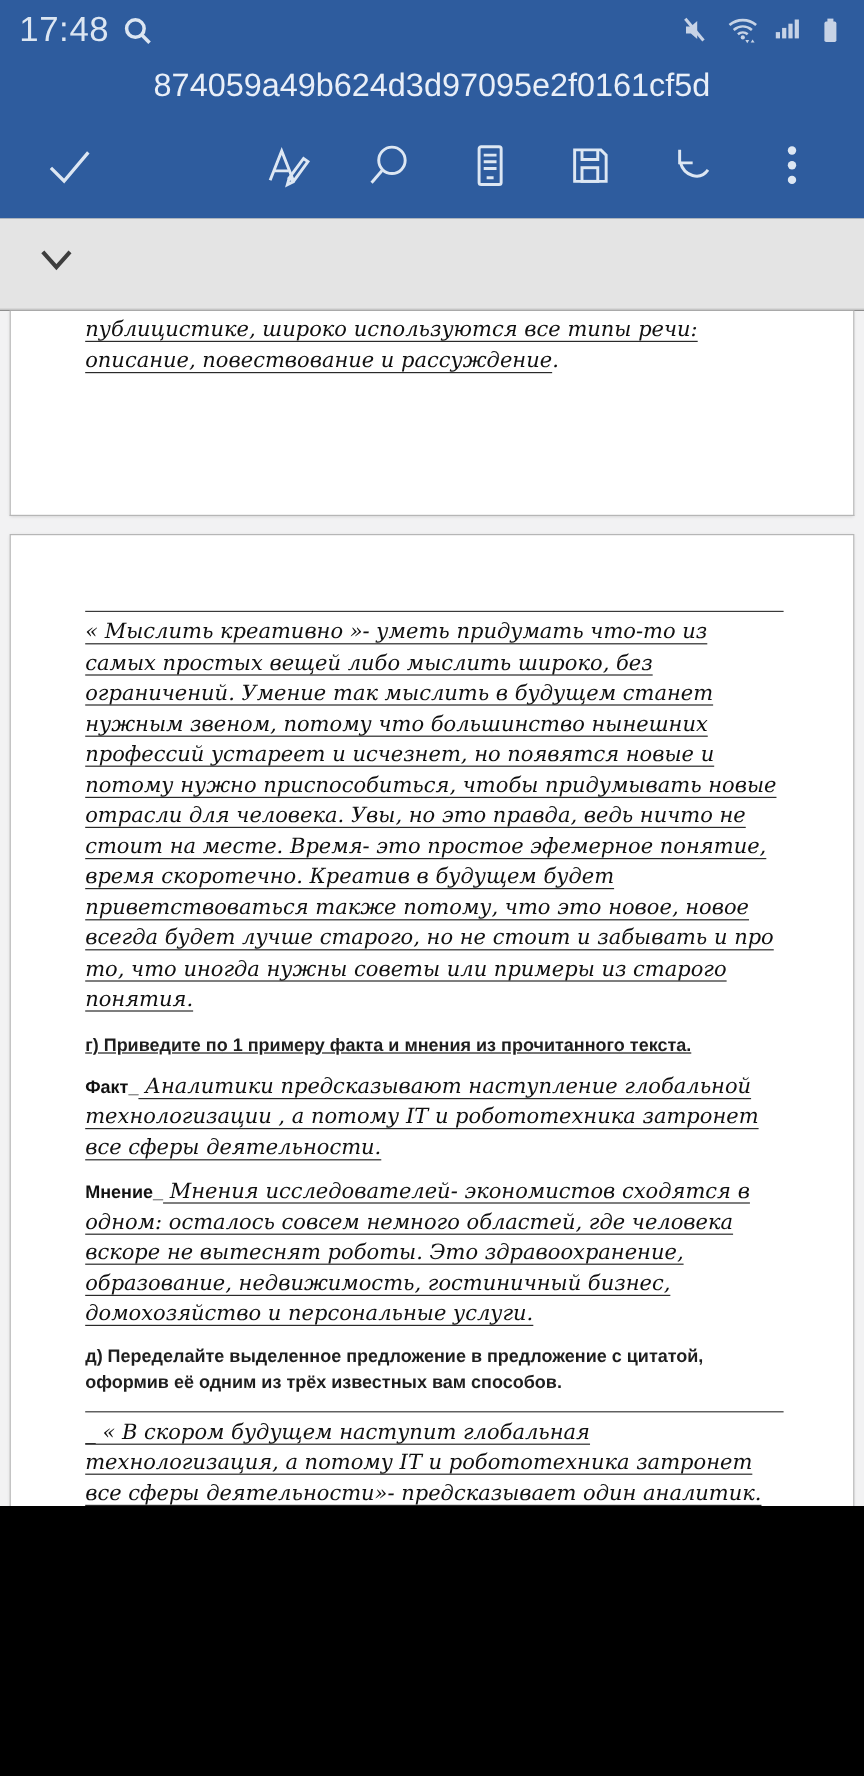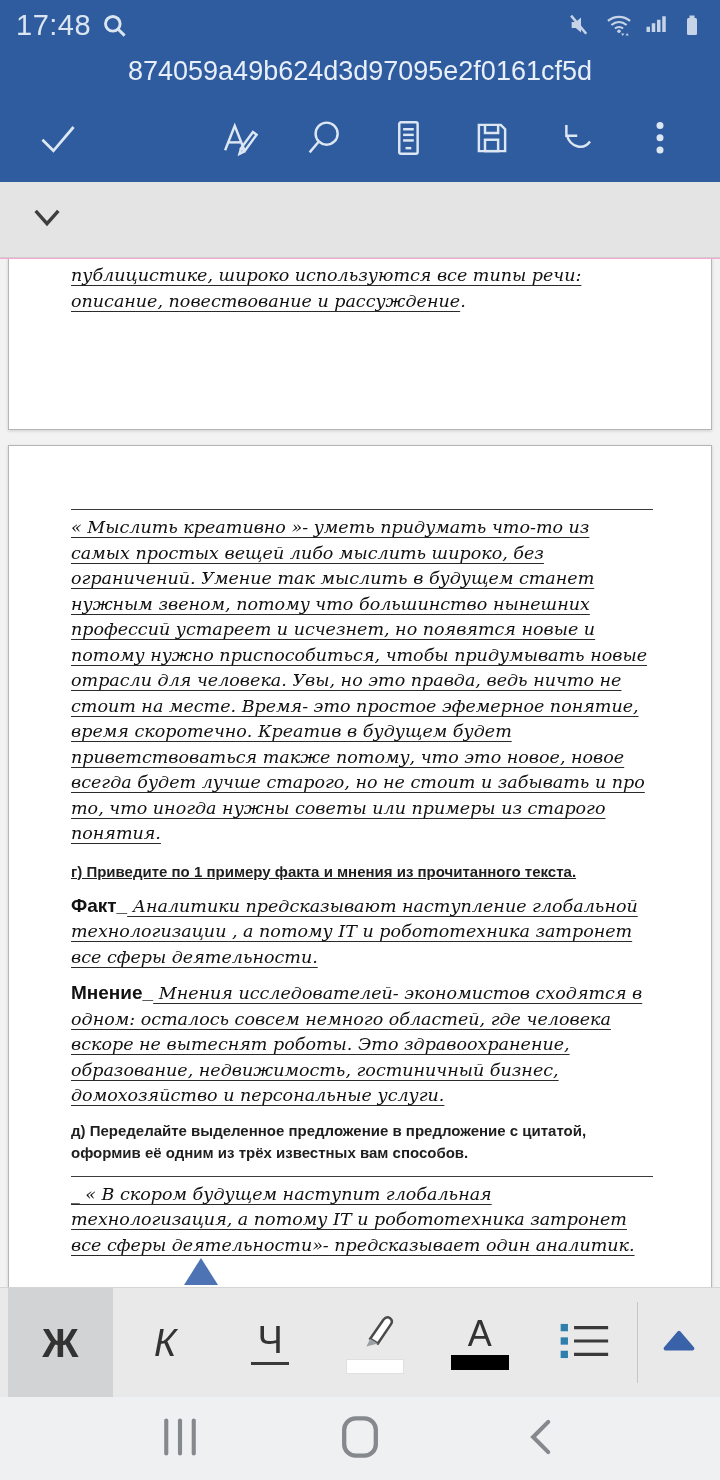--- a/index.html
+++ b/index.html
@@ -1,18 +1,18 @@
 <!DOCTYPE html>
 <html><head>
 <meta charset="utf-8">
 <style>
   html,body{margin:0;padding:0;background:#000;}
   .screen{
-    position:relative;width:720px;height:1480px;overflow:hidden;
-    background:#f9a8d4;font-family:"Liberation Sans",sans-serif;
+    position:relative;width:720px;height:1255px;overflow:hidden;
+    background:#737373;font-family:"Liberation Sans",sans-serif;
     -webkit-font-smoothing:antialiased;
   }
   
   .blue-header{position:absolute;top:0;left:0;right:0;height:182px;background:#2e5c9e;}
   .status-bar{height:50px;display:flex;align-items:center;padding:0 16px;}
   .status-left{display:flex;align-items:center;gap:10px;}
   .status-time{font-size:29px;color:#dce6f2;letter-spacing:.5px;}
   .status-right{margin-left:auto;display:flex;align-items:center;gap:9px;}
   .status-right svg,.status-left svg{display:block;}
   .doc-id{height:44px;line-height:42px;text-align:center;color:#e9eff8;font-size:27px;}
@@ -30,21 +30,21 @@
   .page{position:absolute;left:8px;right:8px;background:#ffffff;border:1px solid #b6b6b6;
     box-shadow:0 1px 3px rgba(0,0,0,.15);box-sizing:border-box;padding:0 58px 16px 62px;}
   .page-1{top:-2px;height:173px;border-top:none;}
   .page-2{top:186px;height:1240px;padding-top:52px;}
   p{margin:0;}
   .hand{font-family:"DejaVu Serif",serif;font-style:italic;font-size:17.5px;color:#101010;}
   .hand-par{line-height:24.5px;}
   .u{text-decoration:underline;text-decoration-thickness:1.3px;text-underline-offset:4px;text-decoration-color:#2a2a2a;}
   .body-par{font-size:15px;line-height:22px;color:#1e1e1e;}
   .bold{font-weight:bold;}
-  .small-label{font-family:"Liberation Sans",sans-serif;font-style:normal;font-size:19px;font-weight:bold;color:#111;}
+  .small-label{font-family:"Liberation Sans",sans-serif;font-style:normal;font-size:15px;font-weight:bold;color:#111;}
   .blank-rule{border:none;border-top:1.5px solid #3a3a3a;height:0;}
   .indent{text-indent:14px;}
   .cursor-handle{position:absolute;left:184px;top:999px;width:0;height:0;
     border-left:17px solid transparent;border-right:17px solid transparent;border-bottom:27px solid #4d73b5;cursor:grab;}
   
   .format-toolbar{position:absolute;top:1287px;left:0;right:0;height:110px;background:#e9e9e9;
     border-top:1px solid #d4d4d4;box-sizing:border-box;display:flex;align-items:stretch;padding:0 0 0 8px;}
   .fmt-btn{flex:1;display:flex;flex-direction:column;align-items:center;justify-content:center;
     background:none;border:none;padding:0;cursor:pointer;gap:3px;}
   .fmt-btn.active{background:#d2d3d4;}

